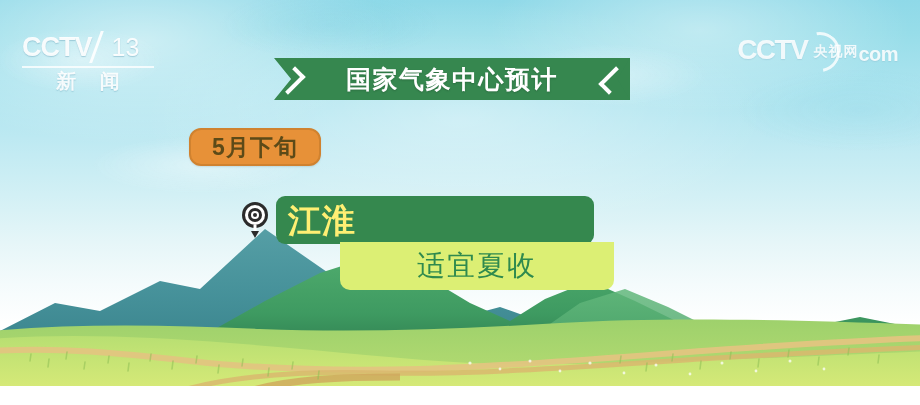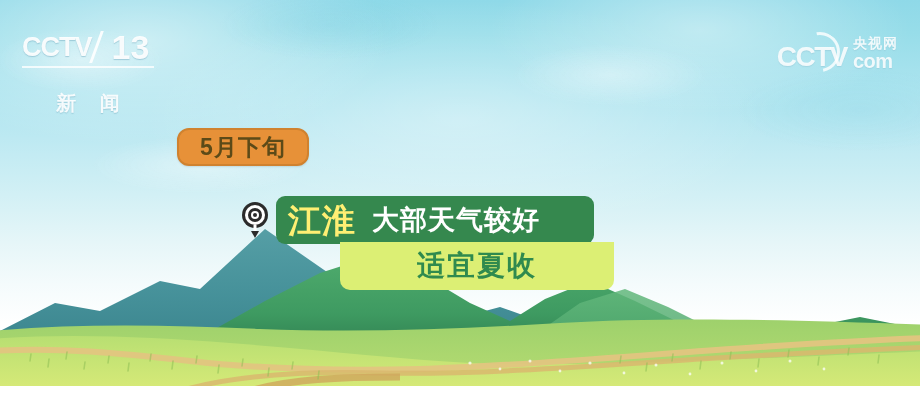--- a/index.html
+++ b/index.html
@@ -78,32 +78,32 @@
     font-family: "Liberation Sans", sans-serif;
   }
   .logo13 .slash {
     display: inline-block;
     width: 13px; height: 32px;
     margin: 0 1px 0 3px;
     border-left: 3px solid rgba(255,255,255,0.9);
     transform: skewX(-20deg);
   }
   .logo13 .num13 {
-    font-size: 34px;
-    font-weight: 700;
+    font-size: 25px;
+    font-weight: 400;
     color: rgba(255,255,255,0.92);
     text-shadow: 0 1px 1px rgba(120,175,195,0.55);
   }
   .logo13 .underline {
     width: 132px; height: 2px;
     background: rgba(255,255,255,0.78);
     margin-top: 2px;
   }
   .logo13 .xinwen {
-    margin-top: 22px;
+    margin-top: 0;
     width: 132px;
     text-align: center;
     font-size: 20px;
     font-weight: 700;
     letter-spacing: 9px;
     text-indent: 9px;
     color: rgba(255,255,255,0.9);
     text-shadow: 0 1px 1px rgba(120,175,195,0.5);
   }
 
@@ -121,21 +121,20 @@
     gap: 2px;
   }
   .watermark .wm-cctv {
     font-size: 28px;
     font-weight: 700;
     letter-spacing: -1.5px;
     line-height: 1;
   }
   .watermark .wm-right {
     display: flex;
-    flex-direction: column;
     align-items: flex-start;
     margin-left: 4px;
   }
   .watermark .wm-cn {
     font-size: 14px;
     font-weight: 700;
     letter-spacing: 1px;
     line-height: 1.1;
   }
   .watermark .wm-com {
@@ -192,21 +191,21 @@
     color: #ffffff;
     font-size: 25px;
     font-weight: 700;
     letter-spacing: 1.5px;
     text-shadow: 0 1px 2px rgba(0,0,0,0.18);
   }
 
   
   .date-pill {
     position: absolute;
-    left: 177px; top: 128px;
+    left: 189px; top: 128px;
     min-width: 132px; height: 38px;
     padding: 0 14px;
     box-sizing: border-box;
     background: #e79138;
     border: 2px solid #d0822f;
     border-radius: 12px;
     display: flex;
     align-items: center;
     justify-content: center;
     color: #5c4a18;
@@ -228,21 +227,21 @@
   .line-main {
     position: absolute;
     left: 276px; top: 196px;
     width: 318px; height: 48px;
     background: #35884e;
     border-radius: 9px;
     display: flex;
     align-items: center;
     padding: 4px 12px;
     box-sizing: border-box;
-    gap: 16px;
+    gap: 8px;
   }
   .line-main .region {
     color: #ffef73;
     font-size: 33px;
     font-weight: 700;
     letter-spacing: 1px;
     line-height: 1;
   }
   .line-main .desc {
     color: #ffffff;
@@ -257,21 +256,21 @@
     position: absolute;
     left: 340px; top: 242px;
     width: 274px; height: 48px;
     background: #dcef74;
     border-radius: 0 0 10px 10px;
     display: flex;
     align-items: center;
     justify-content: center;
     color: #2f8a4e;
     font-size: 28px;
-    font-weight: 700;
+    font-weight: 400;
     letter-spacing: 2px;
   }
 </style>
 </head>
 <body>
 
 <div id="screen">
 
   <div class="sky"></div>
   <div class="sky-tex"></div>
@@ -378,35 +377,41 @@
     <div class="wm-arc"></div>
     <div class="wm-row">
       <span class="wm-cctv">CCTV</span>
       <span class="wm-right">
         <span class="wm-cn">央视网</span>
         <span class="wm-com">com</span>
       </span>
     </div>
   </div>
 
+  <div class="banner">
+    <div class="banner-shape"></div>
+    <div class="shape-right"></div>
+    <span class="chev chev-l"></span>
+    <span class="chev chev-r"></span>
+    <div class="banner-text">国家气象中心预计</div>
+  </div>
 
   <div class="date-pill">5月下旬</div>
 
   <div class="pin">
     <svg width="30" height="40" viewBox="0 0 30 40" xmlns="http://www.w3.org/2000/svg">
       <circle cx="15" cy="15" r="13" fill="#2b2b2b"></circle>
       <circle cx="15" cy="15" r="10" fill="#ffffff"></circle>
       <circle cx="15" cy="15" r="7" fill="#2b2b2b"></circle>
       <circle cx="15" cy="15" r="4" fill="#ffffff"></circle>
       <circle cx="15" cy="15" r="2" fill="#2b2b2b"></circle>
       <path d="M 15,25 L 15,36" stroke="#ffffff" stroke-width="3"></path>
       <path d="M 11,31 L 19,31 L 15,38 Z" fill="#2b2b2b"></path>
     </svg>
   </div>
 
   <div class="line-main">
     <span class="region">江淮</span>
-    <span class="desc">大部天气较好</span>
   </div>
 
   <div class="line-sub">适宜夏收</div>
 
 </div>
 
 </body></html>

